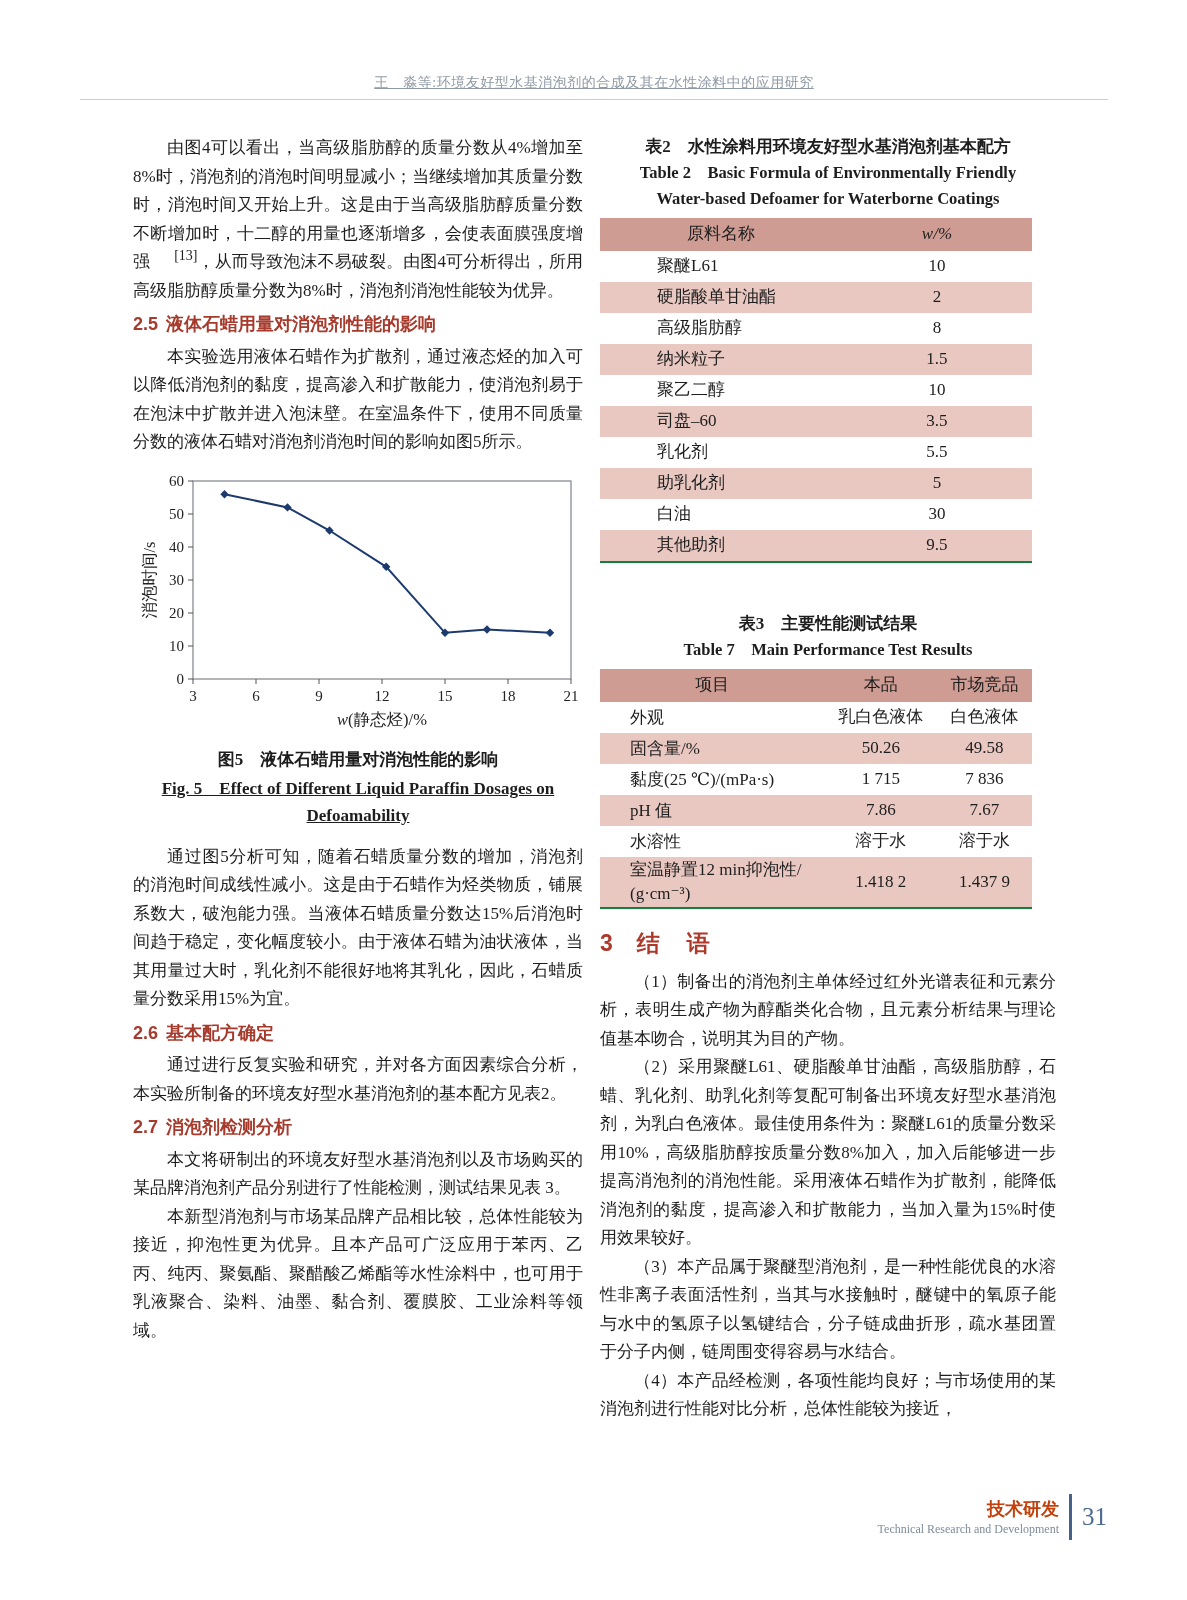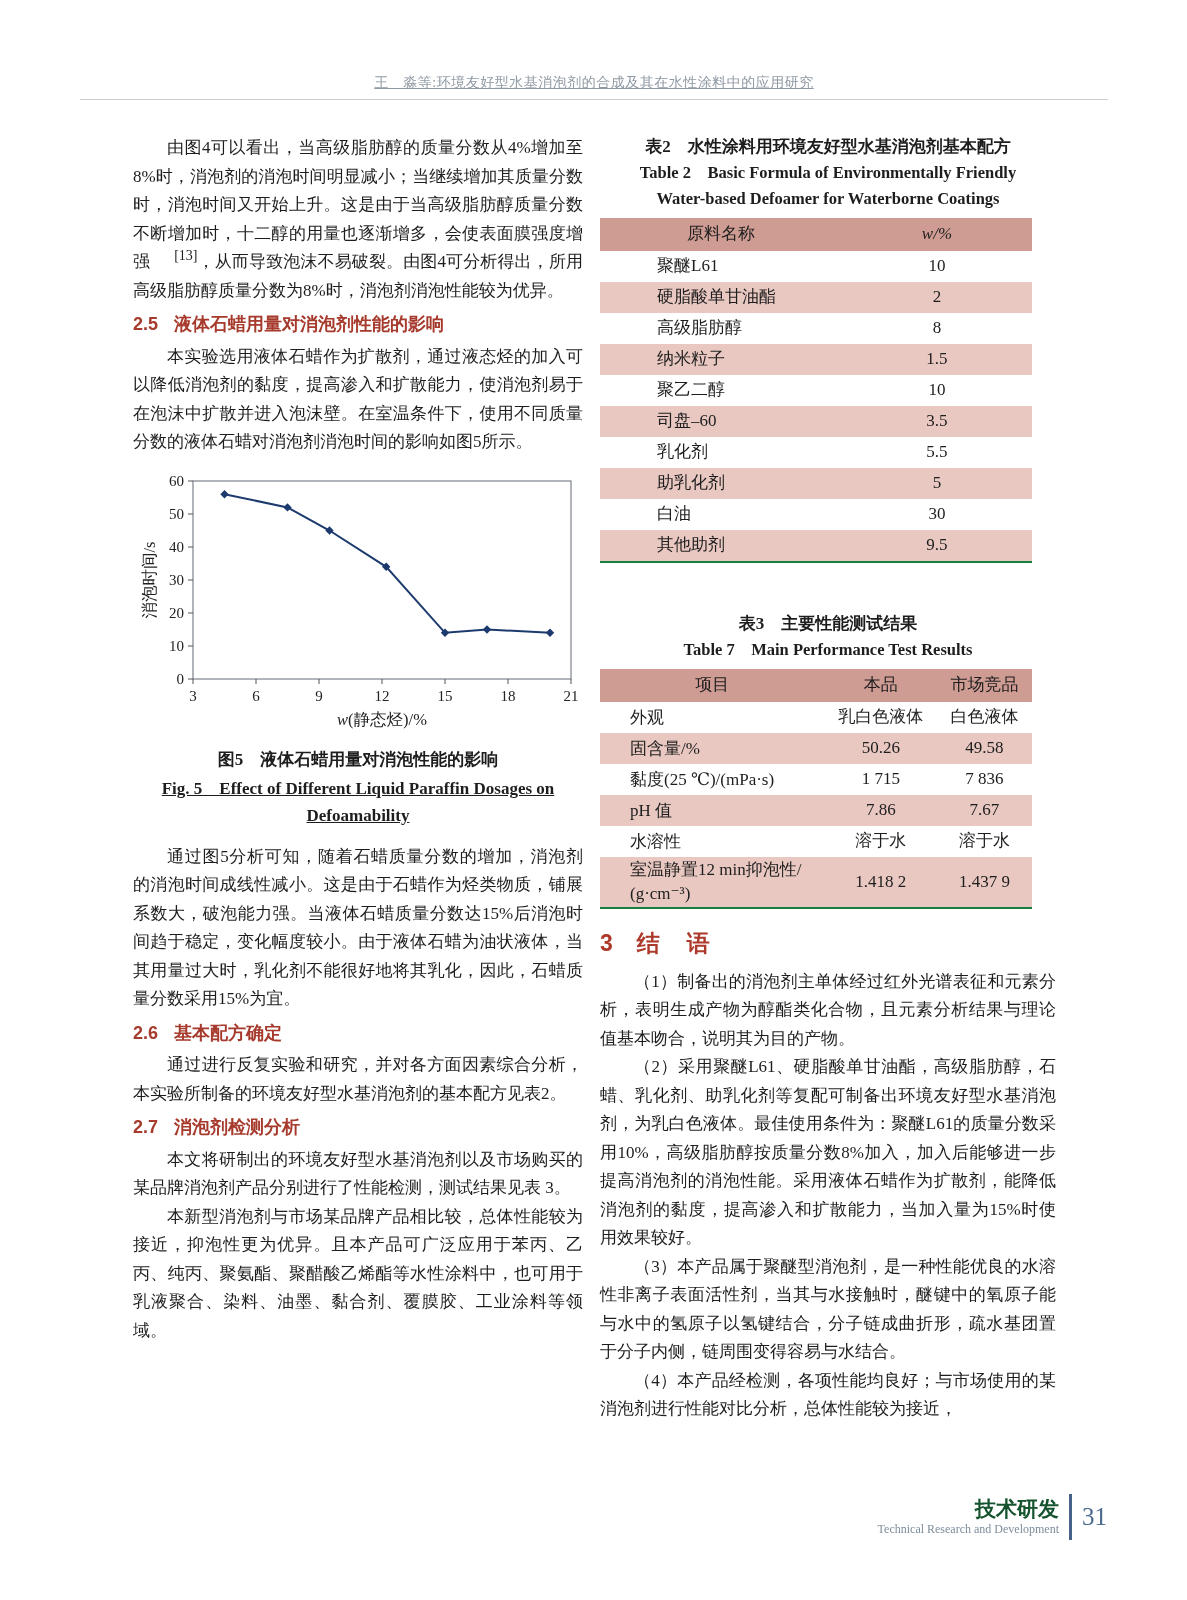--- a/index.html
+++ b/index.html
@@ -14,21 +14,21 @@
   .pg-header .hrule{margin-top:7px;border-top:1.5px solid #c9ced3;height:0;}
   
   .col{position:absolute;top:134px;font-size:17px;line-height:28.5px;text-align:justify;}
   .col-left{left:133px;width:450px;}
   .col-right{left:600px;width:456px;}
   p.body{margin:0;text-indent:2em;}
   sup.ref{font-size:14px;vertical-align:super;line-height:0;padding-left:24px;}
   .sec{display:flex;align-items:baseline;margin:5px 0 4px 0;
        color:#a63a2c;font-weight:bold;font-size:18px;
        font-family:"Liberation Sans","DejaVu Sans",sans-serif;}
-  .sec .sec-num{margin-right:16px;}
+  .sec .sec-num{margin-right:8px;}
   .concl-head{display:flex;align-items:baseline;margin:20px 0 10px 0;
        color:#ad392a;font-weight:bold;font-size:23px;letter-spacing:2px;
        font-family:"Liberation Sans","DejaVu Sans",sans-serif;}
   .concl-head .sec-num{margin-right:22px;}
   
   figure{margin:10px 0 6px 0;padding:0;}
   .fig-cap-cn{text-align:center;font-weight:bold;font-size:17px;margin-top:2px;}
   .fig-cap-en{text-align:center;font-weight:bold;font-size:17px;line-height:27px;text-decoration:underline;}
   svg text{fill:#222;}
   
@@ -43,21 +43,21 @@
   #table2 td.c0{text-align:left;padding-left:57px;}
   #table2 td.c1{text-align:center;}
   #table3 th.c0{width:52%;} #table3 th.c1{width:26%;} #table3 th.c2{width:22%;}
   #table3 td.c0{text-align:left;padding-left:30px;white-space:pre-line;line-height:24px;}
   #table3 td.c1,#table3 td.c2{text-align:center;}
   .tbl-gap{height:40px;}
   
   .pg-footer{position:absolute;right:80px;top:1494px;display:flex;align-items:center;}
   .pg-footer .ftext{text-align:right;}
   .pg-footer .fcn{font-family:"Liberation Sans","DejaVu Sans",sans-serif;
-                  font-weight:bold;font-size:21px;color:#14532d;line-height:24px;}
+                  font-weight:bold;font-size:18px;color:#c2410c;line-height:24px;}
   .pg-footer .fen{font-size:12px;color:#7e8d9b;line-height:16px;}
   .pg-footer .fbar{width:3px;height:46px;background:#46618a;margin:0 10px 0 10px;}
   .pg-footer .fnum{font-size:25px;color:#4c6b8f;}
 </style>
 </head>
 <body>
 
 <div class="page">
 
   <div class="pg-header">

